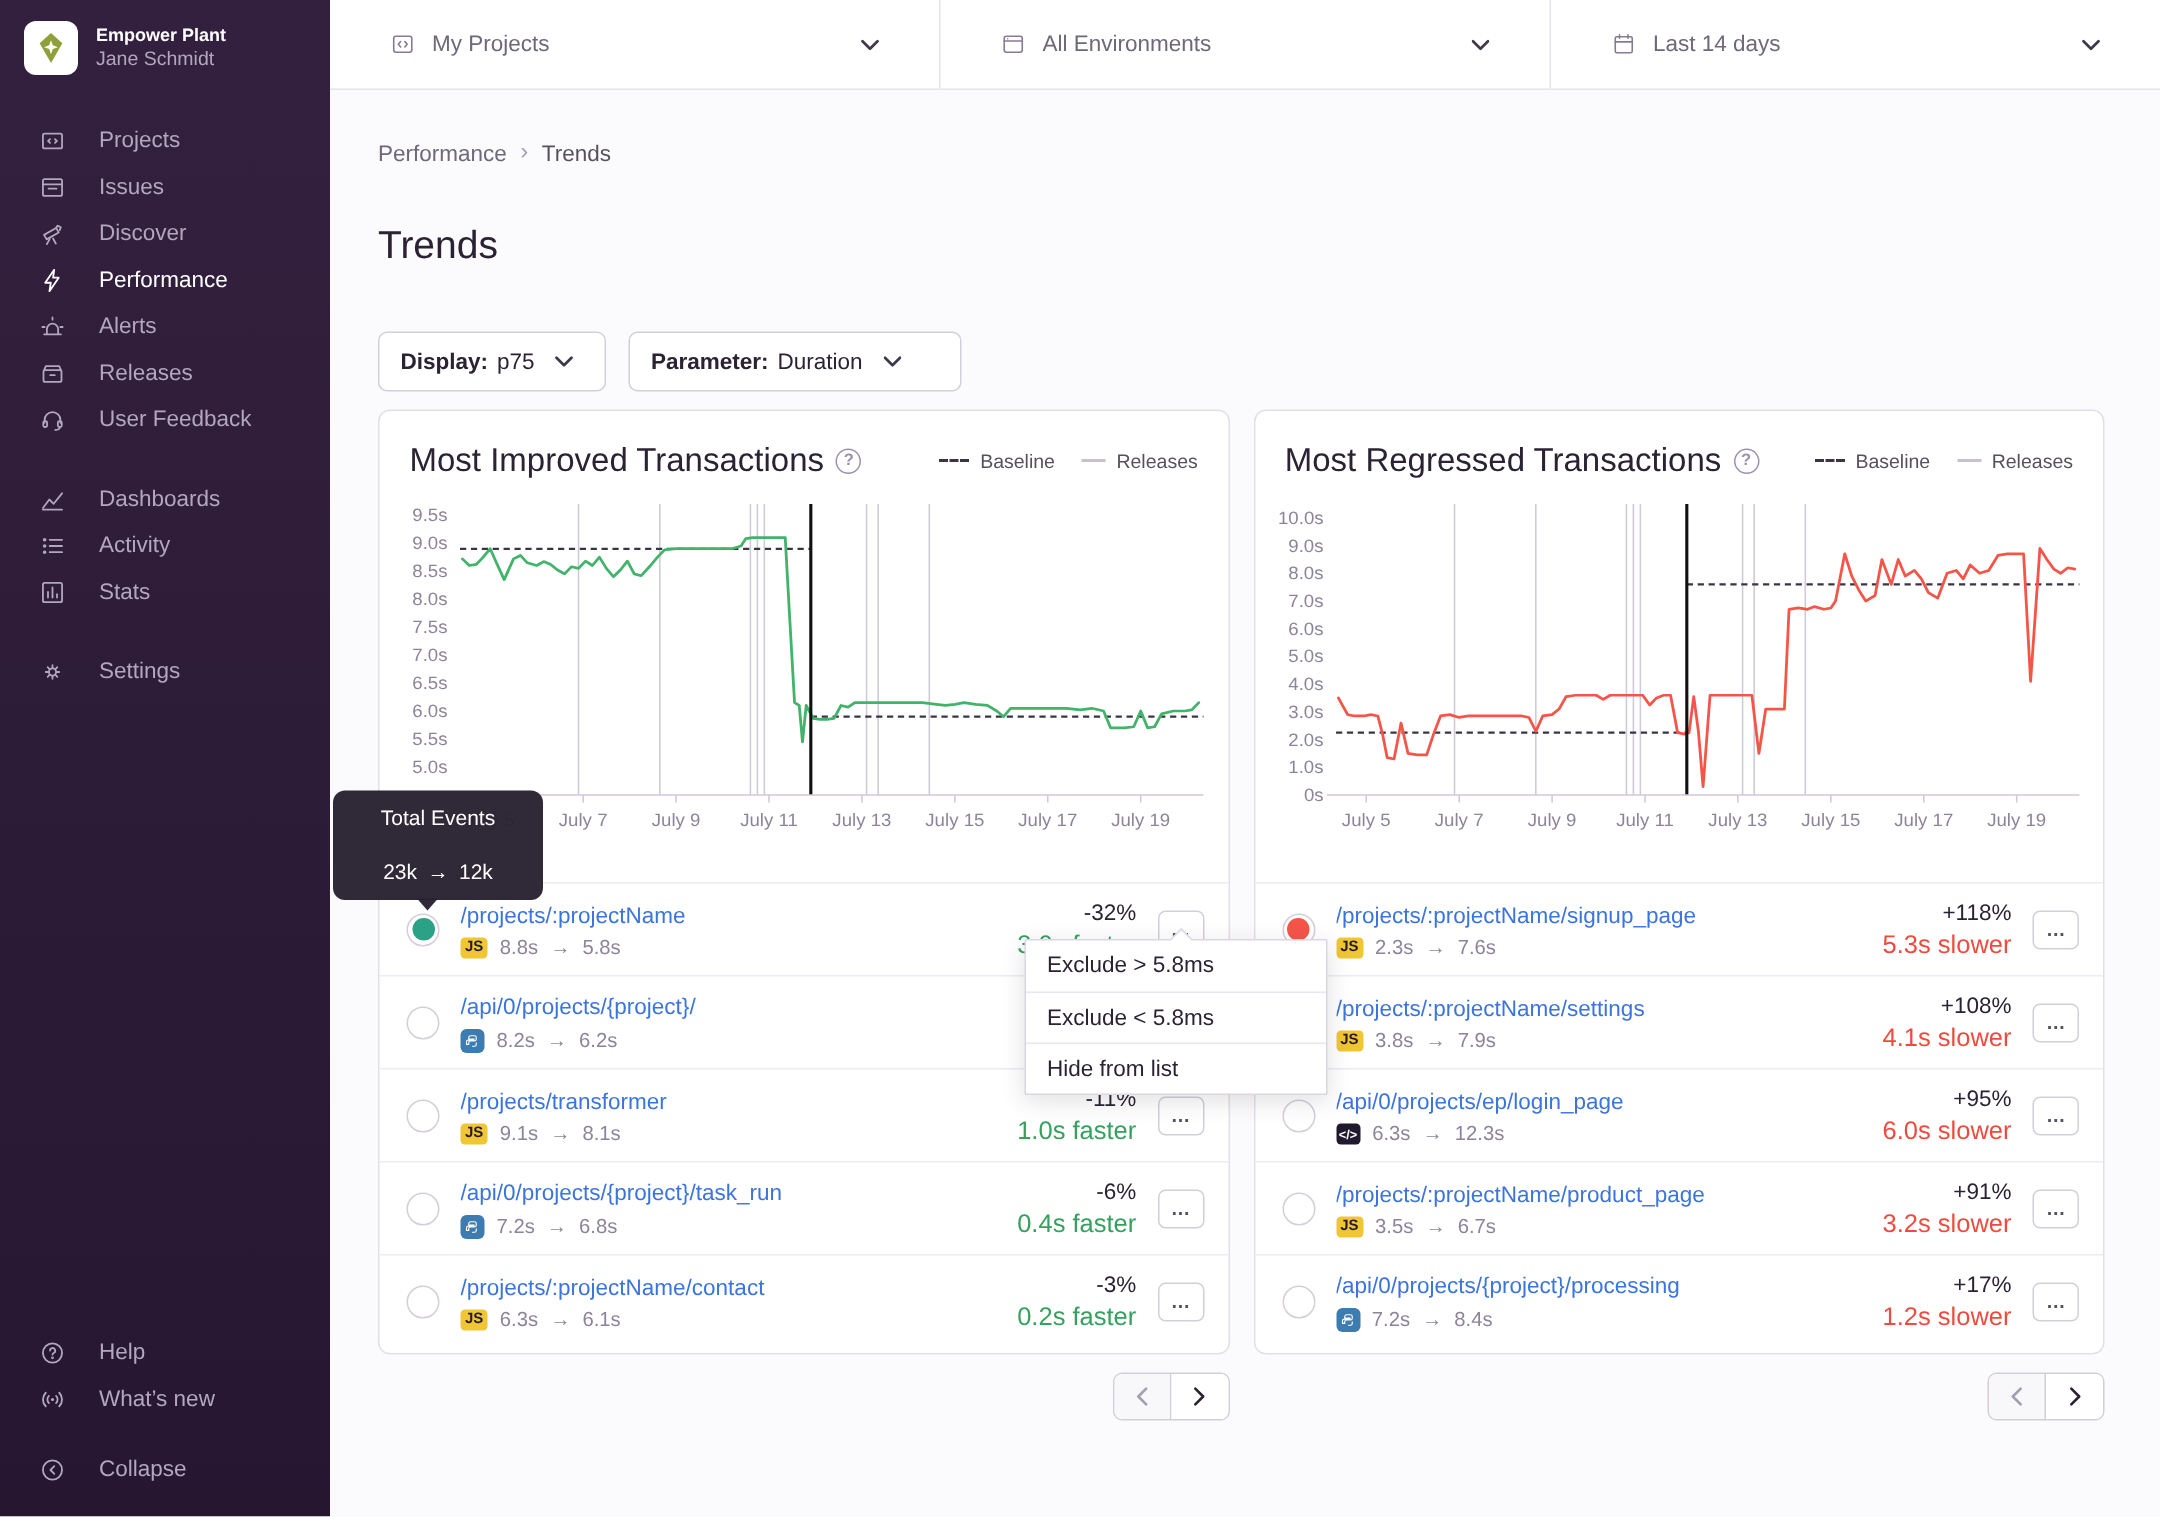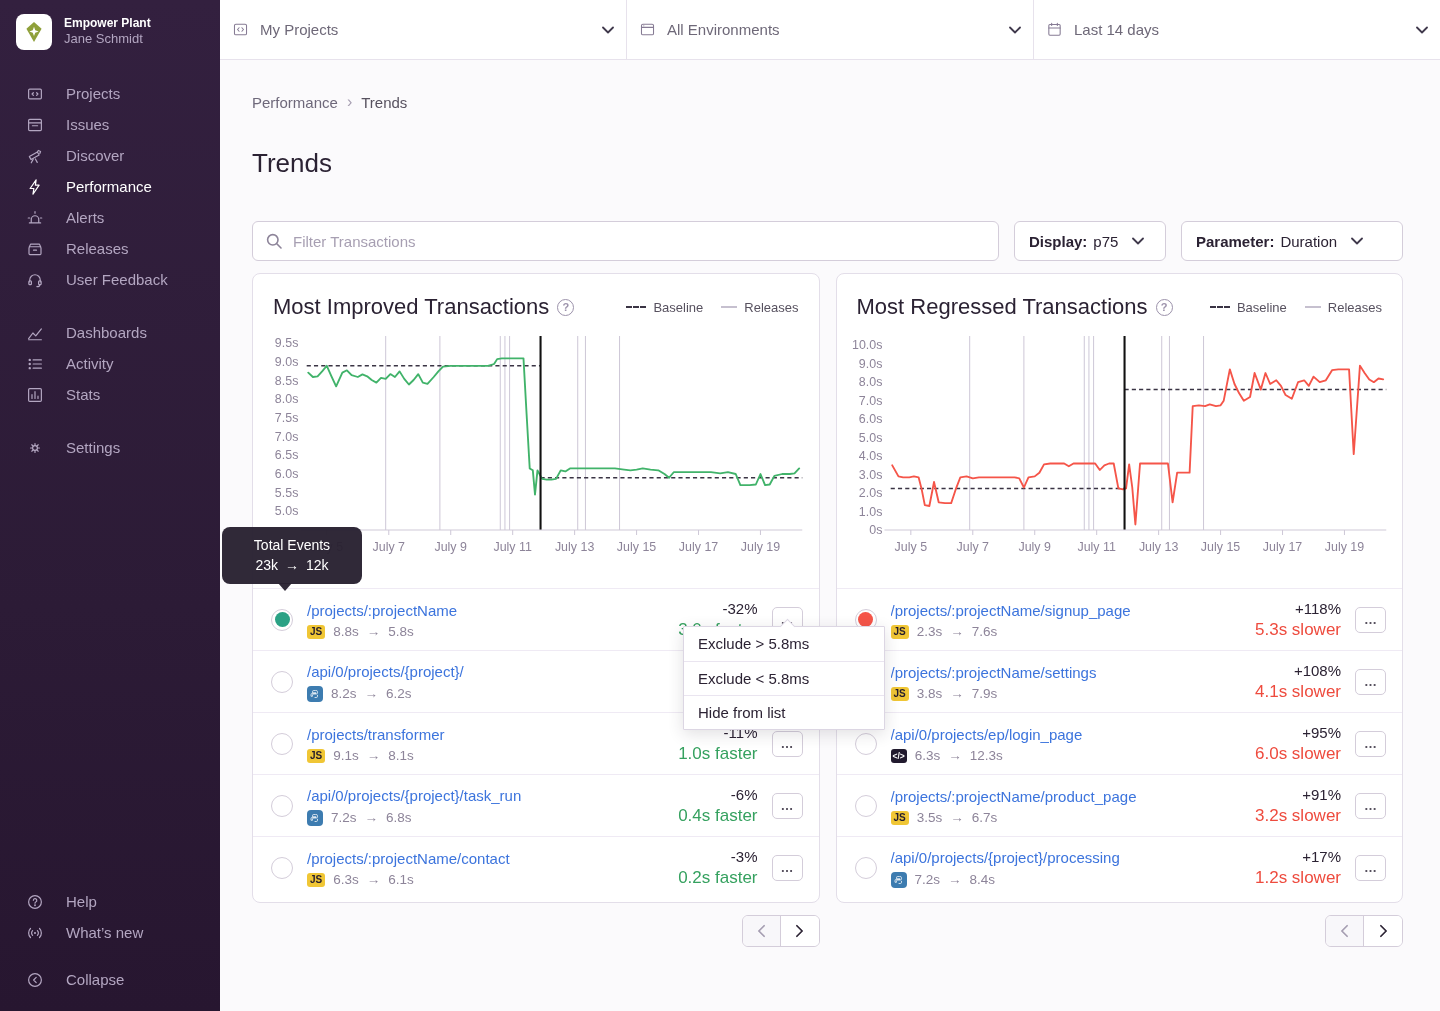--- a/index.html
+++ b/index.html
@@ -20,21 +20,21 @@
     font-size:15px; color:#b3a6c1; cursor:pointer; }
   .sid-item .icn { width:18px; height:18px; display:flex; }
   .sid-item svg { width:18px; height:18px; stroke:currentColor; fill:none; stroke-width:1.6; stroke-linecap:round; stroke-linejoin:round; }
   .sid-item.active { color:#fff; }
   .sid-footer { position:absolute; bottom:16px; left:0; right:0; }
   .sid-footer .spacer { height:16px; }
 
   
   .main { flex:1; display:flex; flex-direction:column; min-width:0; }
   .topbar { height:60px; background:#fff; border-bottom:1px solid #e7e2ec; display:flex; flex:0 0 60px; }
-  .tb-seg { flex:1; display:flex; align-items:center; gap:11px; padding:0 12px; color:#6e6878; font-size:15px; cursor:pointer; }
+  .tb-seg { flex:1; display:flex; align-items:center; gap:11px; padding:0 40px; color:#6e6878; font-size:15px; cursor:pointer; }
   .tb-seg + .tb-seg { border-left:1px solid #e7e2ec; }
   .tb-seg .icn { width:17px; height:17px; display:flex; color:#867b94; }
   .tb-seg svg { width:17px; height:17px; stroke:currentColor; fill:none; stroke-width:1.5; stroke-linecap:round; stroke-linejoin:round; }
   .tb-seg .chev { margin-left:auto; color:#40394c; display:flex; }
   .chev svg { width:12px; height:8px; stroke:currentColor; fill:none; stroke-width:1.8; stroke-linecap:round; stroke-linejoin:round; }
 
   
   .content { position:relative; flex:1; padding:0 37px 0 32px; }
   .breadcrumb { margin-top:32px; display:flex; align-items:center; gap:9px; font-size:15px; height:20px; }
   .breadcrumb .bc-parent { color:#6e687a; cursor:pointer; }
@@ -96,21 +96,21 @@
   .pager { margin-top:12px; align-self:flex-end; display:flex; border:1px solid #d4cdda; border-radius:6px; overflow:hidden; background:#fff; }
   .pg-btn { width:38px; height:30px; display:flex; align-items:center; justify-content:center; background:#fff; cursor:pointer; color:#2b2233; }
   .pg-btn svg { width:11px; height:14px; stroke:currentColor; fill:none; stroke-width:2; stroke-linecap:round; stroke-linejoin:round; }
   .pg-btn.disabled { background:#f8f7fa; color:#a59db1; border-right:1px solid #d4cdda; }
 
   
   .tooltip { position:absolute; left:2px; top:467px; width:140px; background:rgba(40,32,48,0.96); color:#fff;
     border-radius:8px; padding:9px 6px; text-align:center; font-size:14px; line-height:1.4; z-index:20; }
   .tooltip::after { content:""; position:absolute; left:56px; bottom:-7px; border:7px solid transparent; border-bottom:none;
     border-top:8px solid rgba(40,32,48,0.96); }
-  .tooltip .tt-change { display:flex; justify-content:center; gap:7px; }
+  .tooltip .tt-change { display:flex; justify-content:center; gap:7px;margin-top:16px; }
 
   .ctx-menu { position:absolute; left:463px; top:566px; width:202px; background:#fff; border:1px solid #dcd6e3;
     border-radius:1px; box-shadow:0 4px 16px rgba(43,34,51,.14); z-index:30; }
   .ctx-menu::before { content:""; position:absolute; top:-6px; left:98px; width:10px; height:10px; background:#fff;
     border-left:1px solid #dcd6e3; border-top:1px solid #dcd6e3; transform:rotate(45deg); }
   .ctx-item { height:34px; line-height:33px; padding:0 14px; font-size:15px; color:#2b2233; cursor:pointer; }
   .ctx-item + .ctx-item { border-top:1px solid #eae5f0; }
 </style>
 </head>
 <body>
@@ -322,27 +322,20 @@
 
     <section class="content">
       <div class="breadcrumb">
         <span class="bc-parent">Performance</span>
         <span class="bc-sep">›</span>
         <span class="bc-current">Trends</span>
       </div>
       <h1 class="page-title">Trends</h1>
 
       <div class="filter-row">
-        <div class="search-box">
-          <span class="search-icn"><svg viewBox="0 0 16 16">
-                <circle cx="6.8" cy="6.8" r="5.2"></circle>
-                <path d="M10.8 10.8 15 15"></path>
-              </svg></span>
-          <input type="text" placeholder="Filter Transactions" style="">
-        </div>
         <div class="dd-btn dd-display">
           <span class="dd-label">Display:</span>
           <span>p75</span>
           <span class="chev">
               <svg viewBox="0 0 12 8">
                 <polyline points="1,1.5 6,6.5 11,1.5"></polyline>
               </svg>
             </span>
         </div>
         <div class="dd-btn dd-param">

